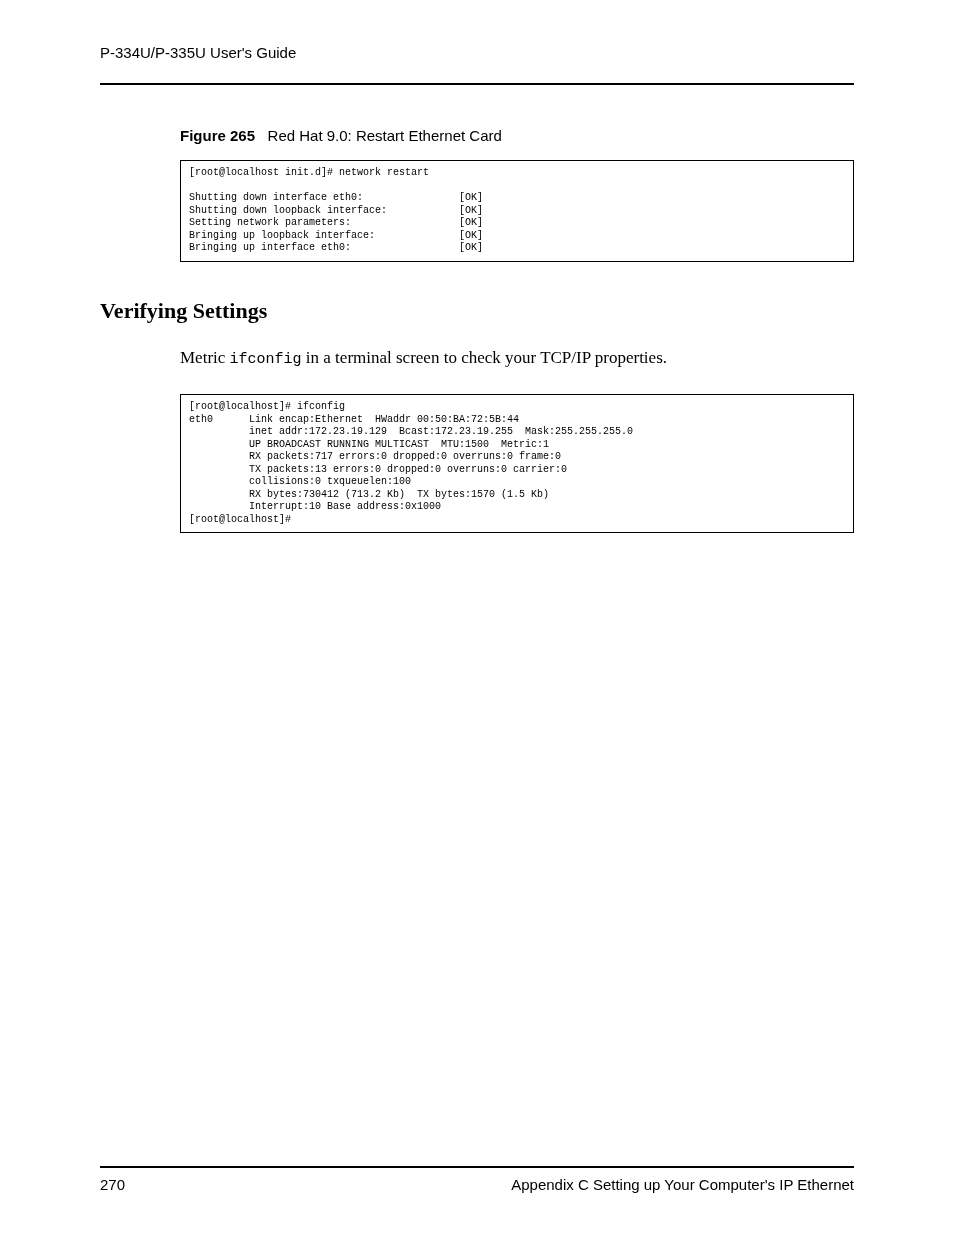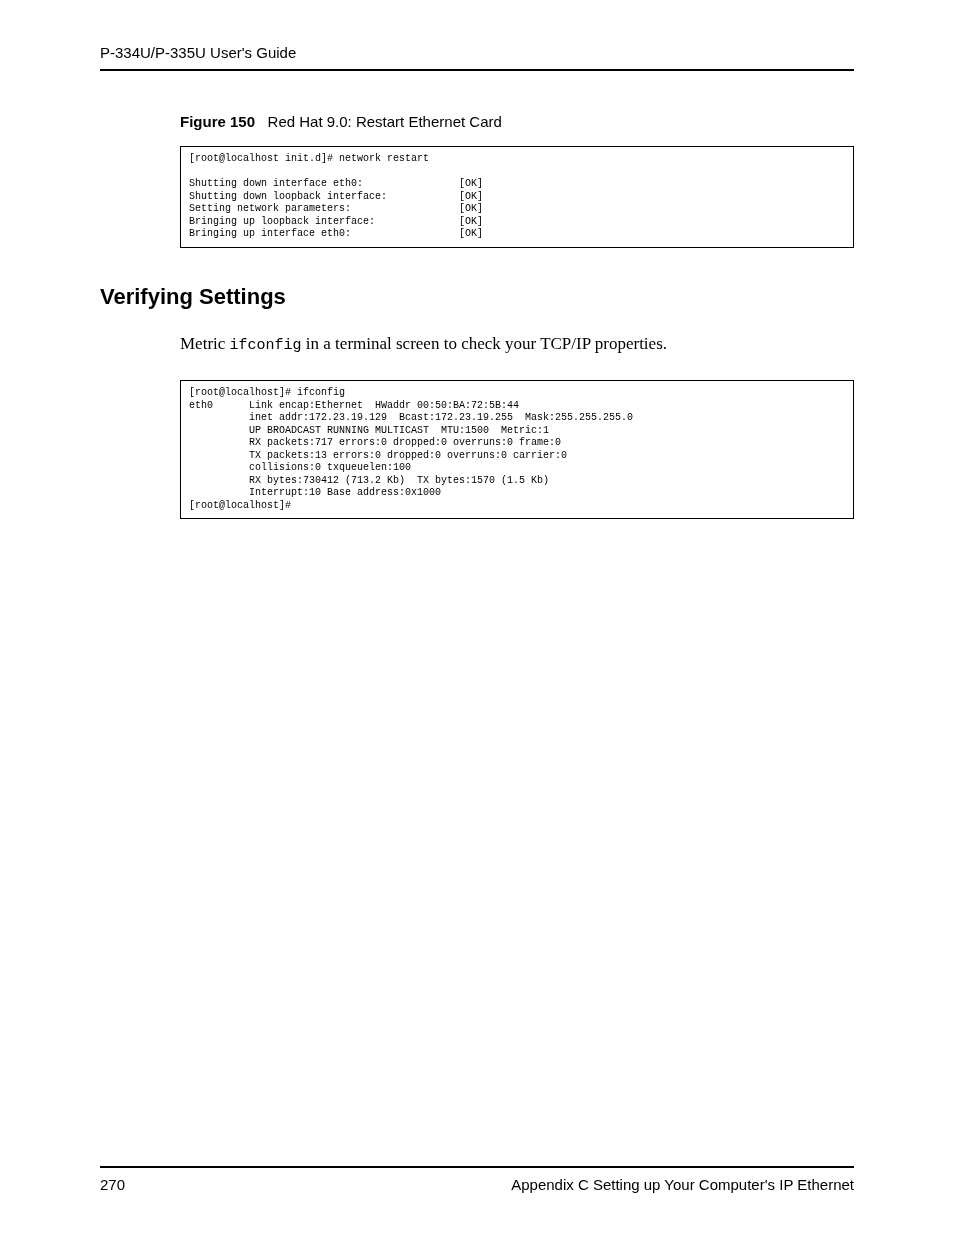--- a/index.html
+++ b/index.html
@@ -14,21 +14,21 @@
   .page {
     width: 954px;
     height: 1235px;
     box-sizing: border-box;
     padding: 42px 100px 40px 100px;
     position: relative;
   }
   .running-header {
     font-family: Arial, Helvetica, sans-serif;
     font-size: 15px;
-    padding-bottom: 6px;
+    padding-bottom: 20px;
   }
   .rule {
     border: none;
     border-top: 2px solid #000;
     margin: 0;
   }
   .content-area {
     padding: 40px 0 0 0;
   }
   .figure-caption {
@@ -45,21 +45,21 @@
     margin-left: 80px;
     margin-right: 0;
     padding: 6px 8px;
     font-family: "Courier New", Courier, monospace;
     font-size: 10px;
     line-height: 1.25;
     white-space: pre;
     overflow: hidden;
   }
   .section-heading {
-    font-family: Liberation Sans, sans-serif;
+    font-family: Liberation Serif, serif;
     font-size: 22px;
     font-weight: bold;
     margin: 34px 0 20px 0;
   }
   .body-text {
     font-family: "Times New Roman", Times, serif;
     font-size: 17px;
     margin-left: 80px;
     margin-bottom: 24px;
   }
@@ -90,21 +90,21 @@
 <body>
 
 <div class="page">
 
   <div class="running-header">P-334U/P-335U User's Guide</div>
   <hr class="rule">
 
   <div class="content-area">
 
     <div class="figure-caption">
-      <span class="fig-label">Figure 150</span>&nbsp;&nbsp;&nbsp;<span>Red Hat 9.0: Restart Ethernet Card</span>
+      <span class="fig-label">Figure 265</span>&nbsp;&nbsp;&nbsp;<span>Red Hat 9.0: Restart Ethernet Card</span>
     </div>
     <div class="code-box">[root@localhost init.d]# network restart
 
 Shutting down interface eth0:                [OK]
 Shutting down loopback interface:            [OK]
 Setting network parameters:                  [OK]
 Bringing up loopback interface:              [OK]
 Bringing up interface eth0:                  [OK]</div>
 
     <div class="section-heading">Verifying Settings</div>

